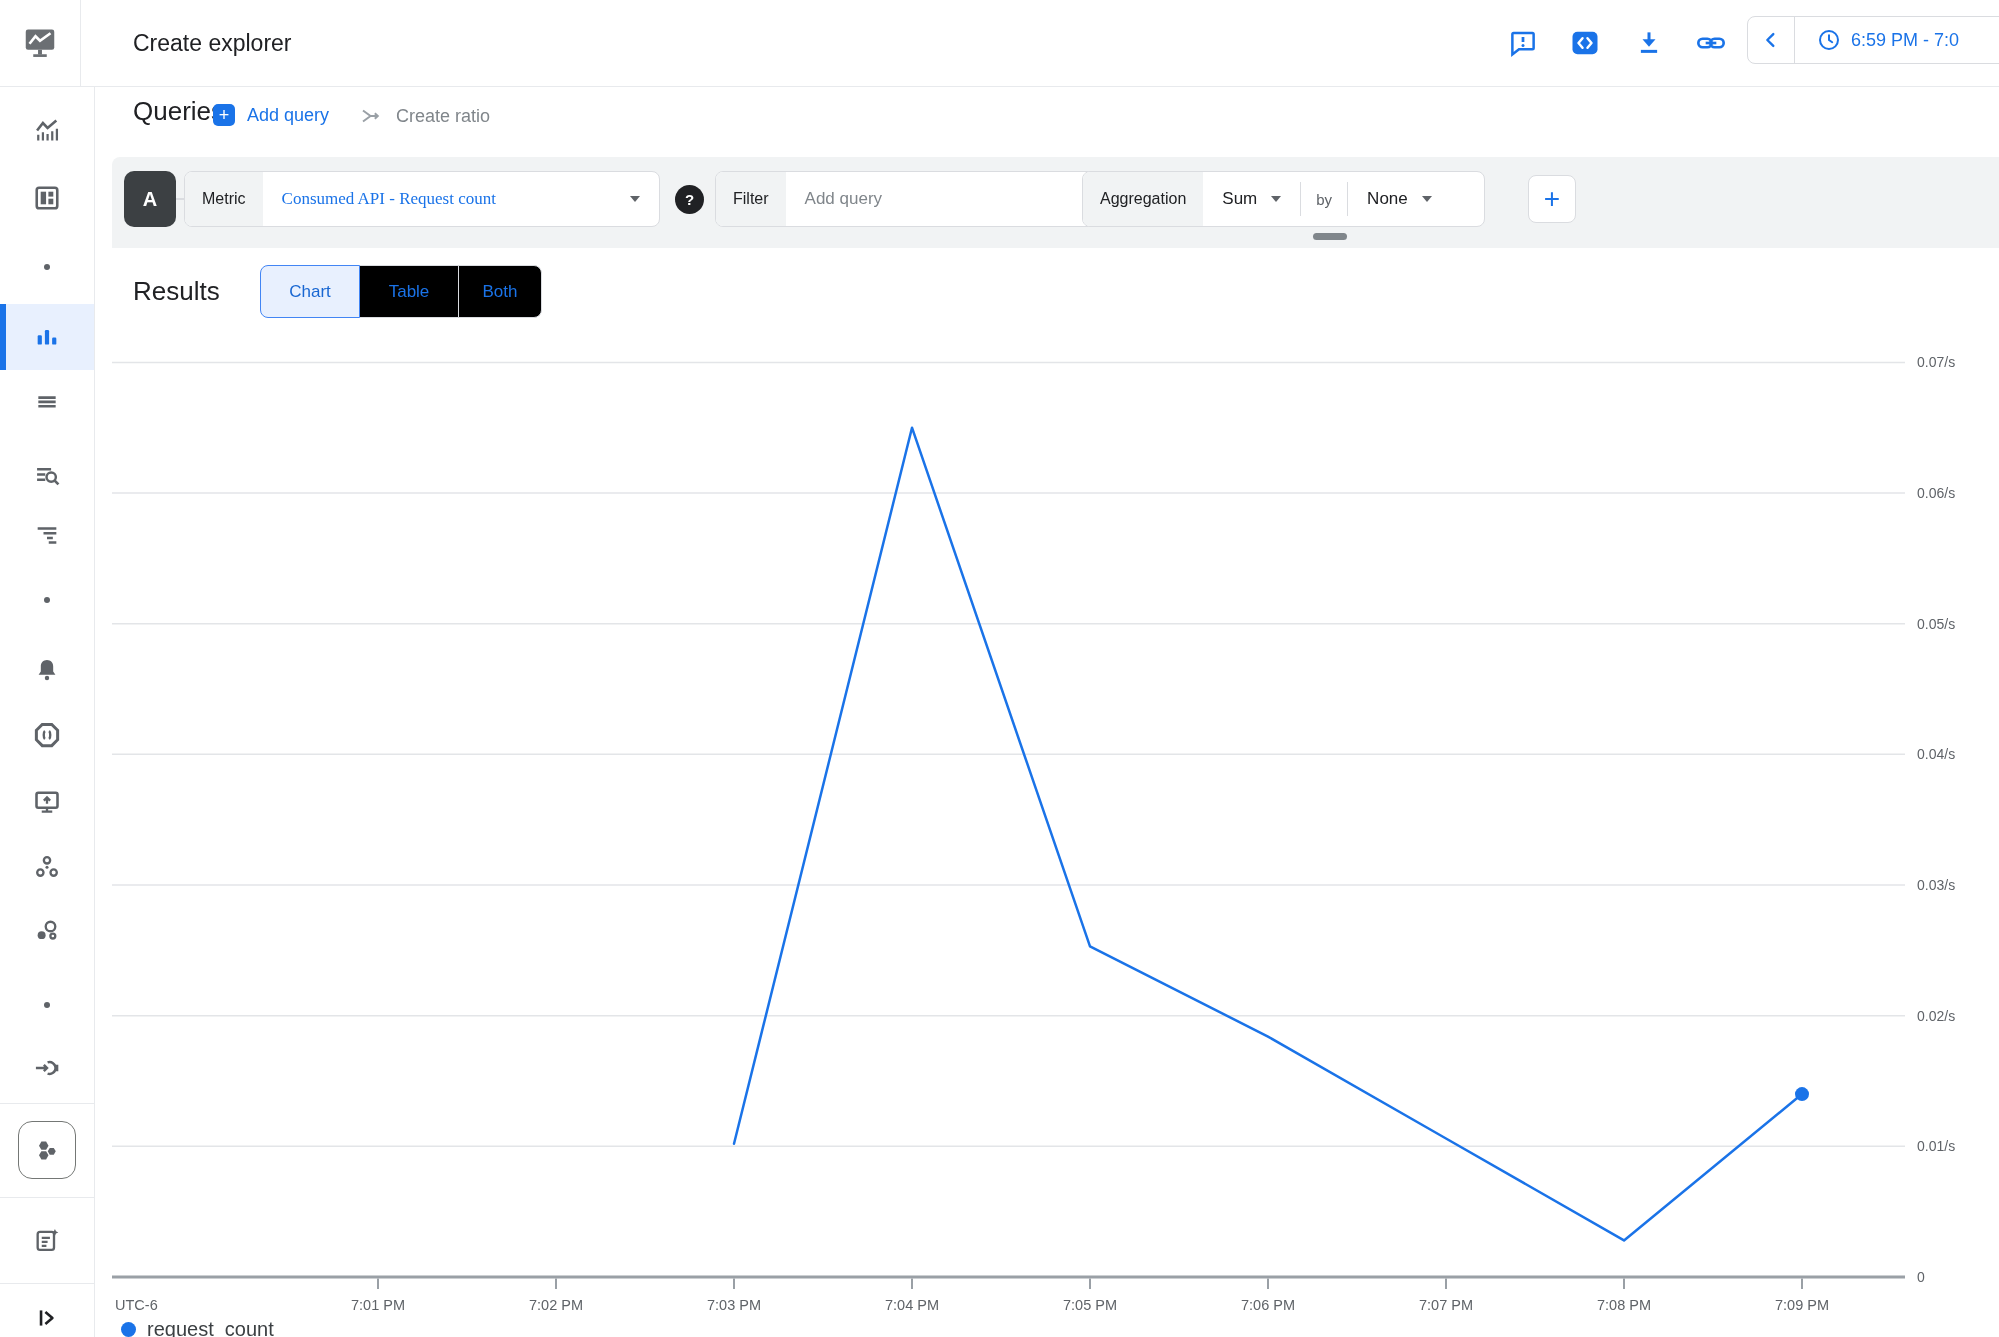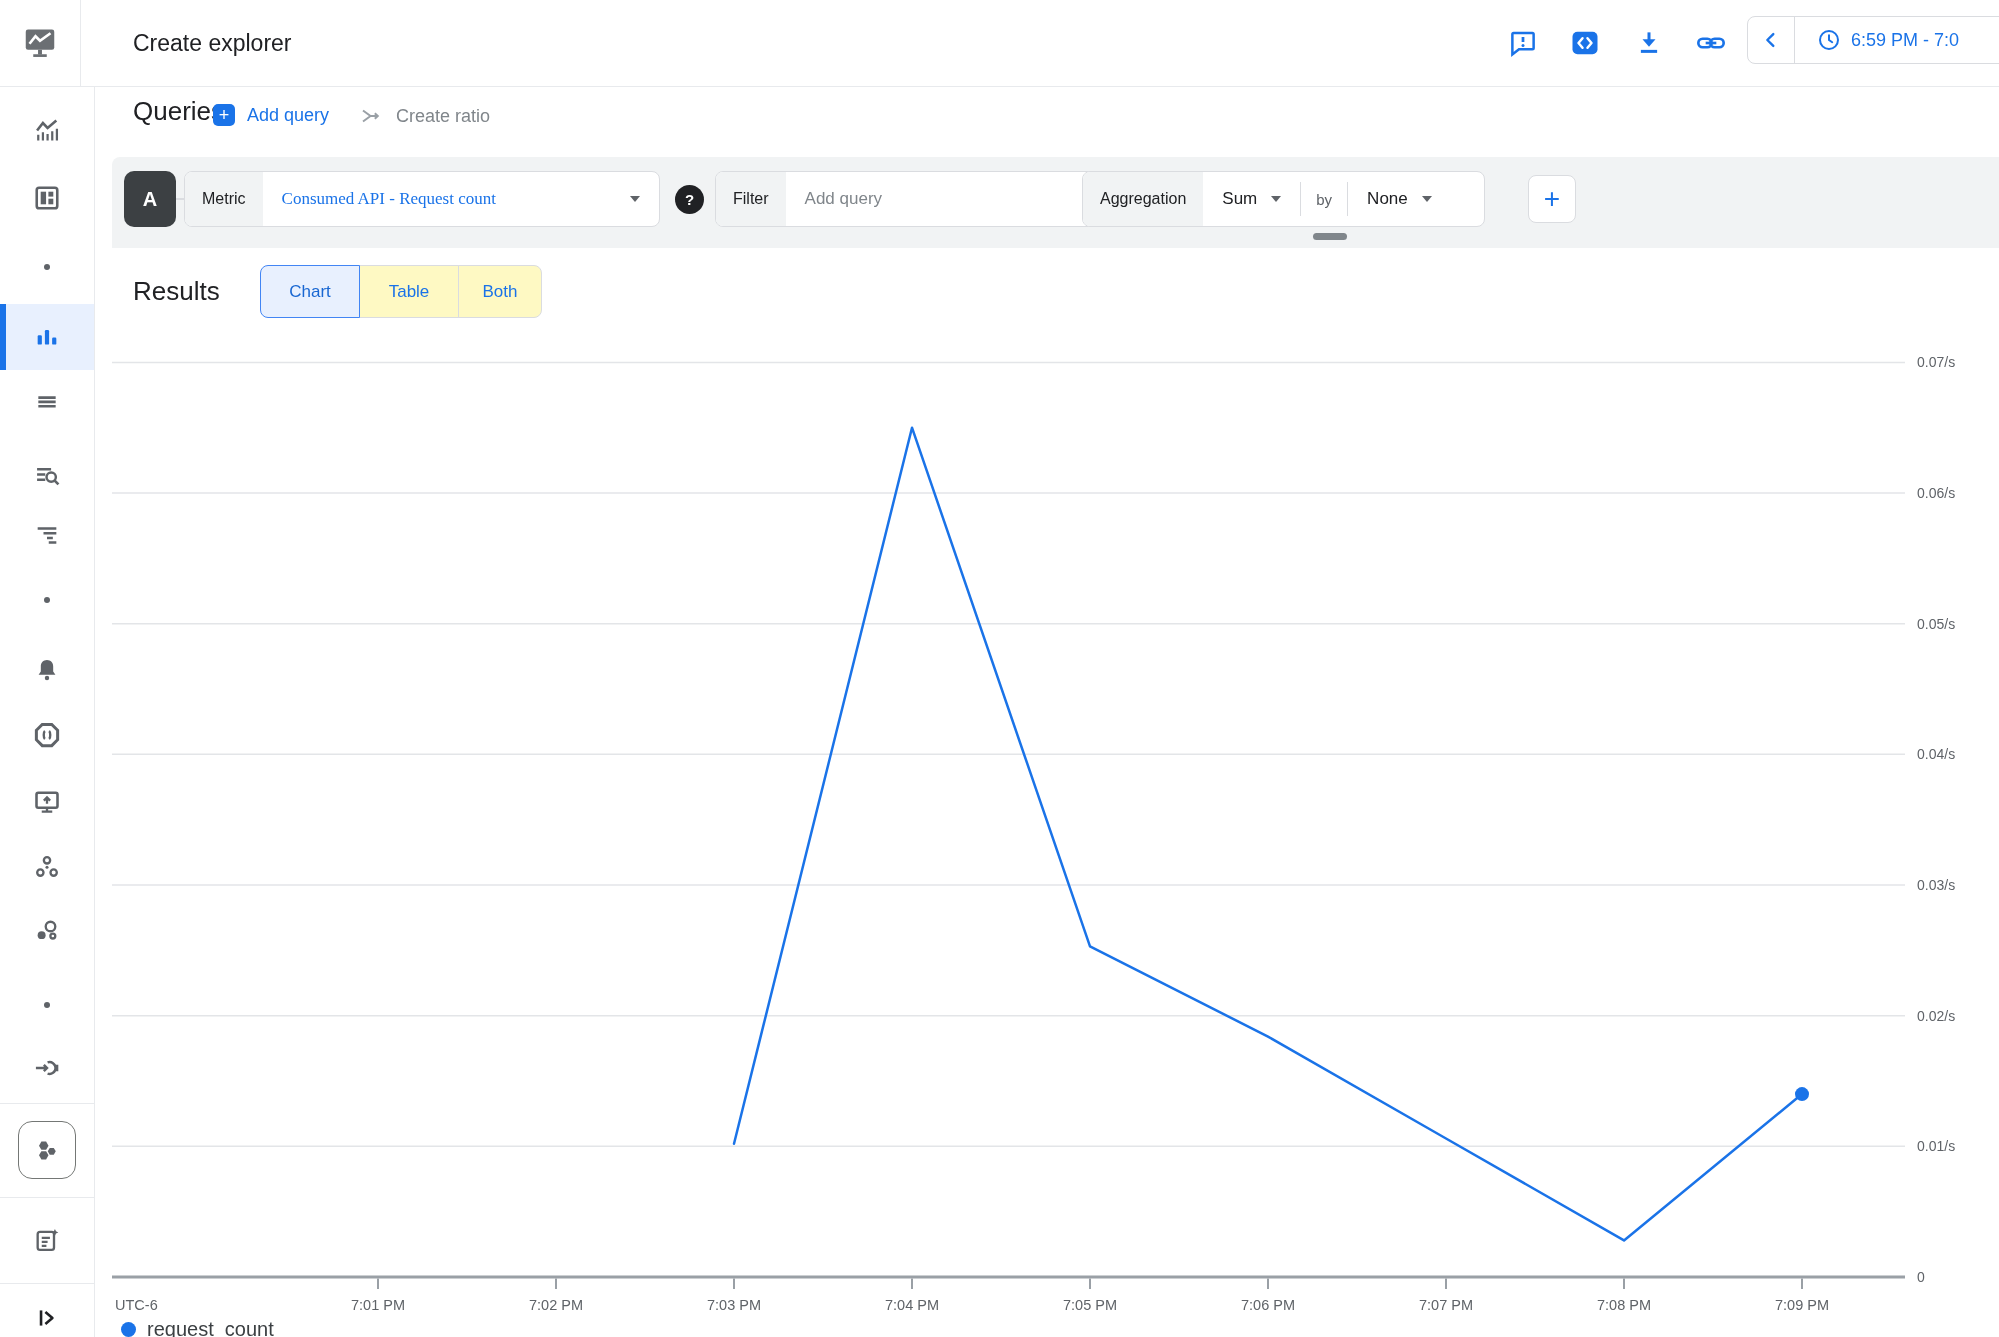--- a/index.html
+++ b/index.html
@@ -43,21 +43,21 @@
   .placeholder{color:#80868b;cursor:text;}
   .caret{width:0;height:0;border-left:5.5px solid transparent;border-right:5.5px solid transparent;border-top:6.5px solid #5f6368;margin-left:14px;}
   .vdiv{width:1px;background:#dadce0;margin:10px 0;}
   .by-seg{display:flex;align-items:center;padding:0 15px;font-size:15px;color:#5f6368;}
   .help-circle{position:absolute;left:675px;top:185px;width:29px;height:29px;border-radius:50%;background:#202124;color:#fff;font-size:15px;font-weight:bold;display:flex;align-items:center;justify-content:center;cursor:pointer;}
   .add-metric-btn{position:absolute;left:1528px;top:175px;width:48px;height:48px;box-sizing:border-box;border:1px solid #dadce0;border-radius:8px;background:#fff;color:#1a73e8;font-size:28px;font-weight:400;display:flex;align-items:center;justify-content:center;cursor:pointer;}
   .drag-handle{position:absolute;left:1313px;top:233px;width:34px;height:7px;border-radius:4px;background:#80868b;cursor:row-resize;}
   
   .results-title{position:absolute;left:133px;top:265px;height:52px;line-height:52px;font-size:26px;color:#202124;}
   .toggle-group{position:absolute;left:260px;top:265px;height:53px;display:flex;}
-  .toggle-btn{box-sizing:border-box;border:1px solid #dadce0;background:#fef9c3;color:#1a73e8;font-size:17px;width:100px;display:flex;align-items:center;justify-content:center;margin-left:-1px;cursor:pointer;}
+  .toggle-btn{box-sizing:border-box;border:1px solid #dadce0;background:#000000;color:#1a73e8;font-size:17px;width:100px;display:flex;align-items:center;justify-content:center;margin-left:-1px;cursor:pointer;}
   .toggle-btn:first-child{margin-left:0;border-radius:8px 0 0 8px;}
   .toggle-btn:last-child{border-radius:0 8px 8px 0;width:84px;}
   .toggle-btn.selected{background:#e8f0fe;border-color:#4285f4;color:#1967d2;position:relative;z-index:2;border-radius:8px 0 0 8px;}
   
   #chart{position:absolute;left:0;top:0;width:1999px;height:1337px;z-index:1;pointer-events:none;}
   .legend{position:absolute;left:121px;top:1318px;display:flex;align-items:center;gap:11px;z-index:2;}
   .legend-dot{width:15px;height:15px;border-radius:50%;background:#1a73e8;}
   .legend-label{font-size:20px;color:#3c4043;}
   .ic{display:block;}
 </style>

